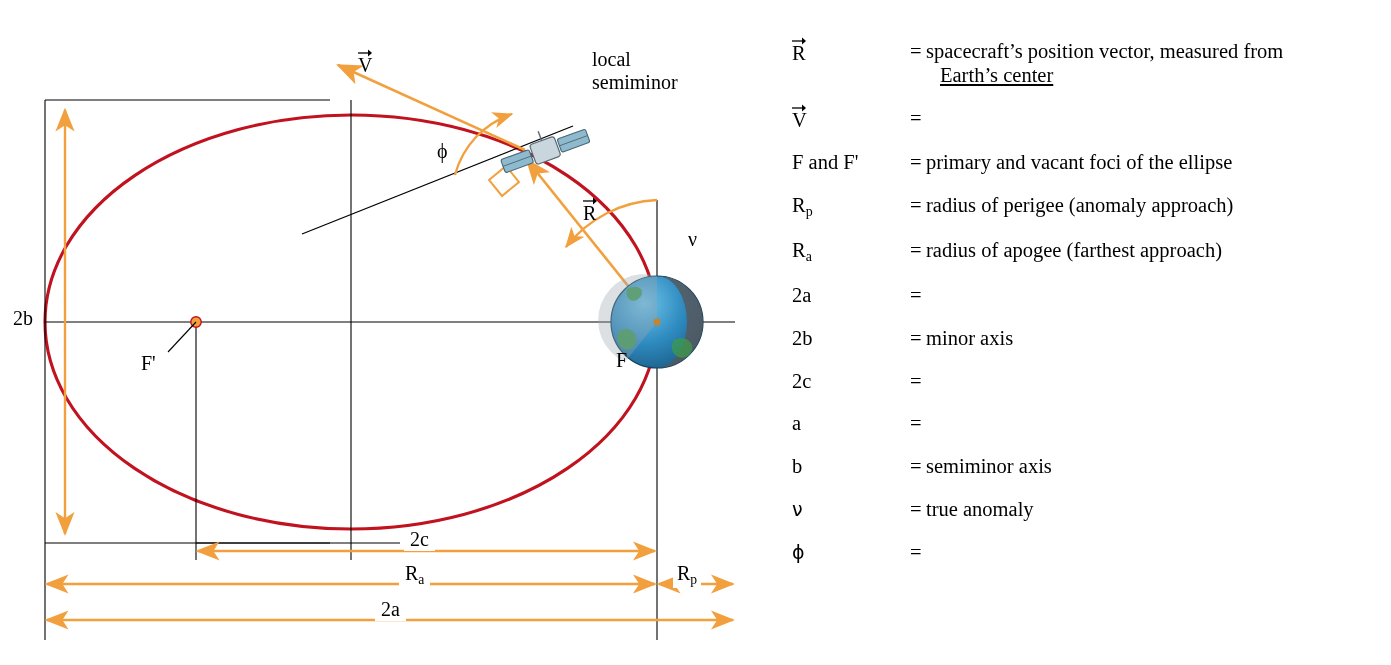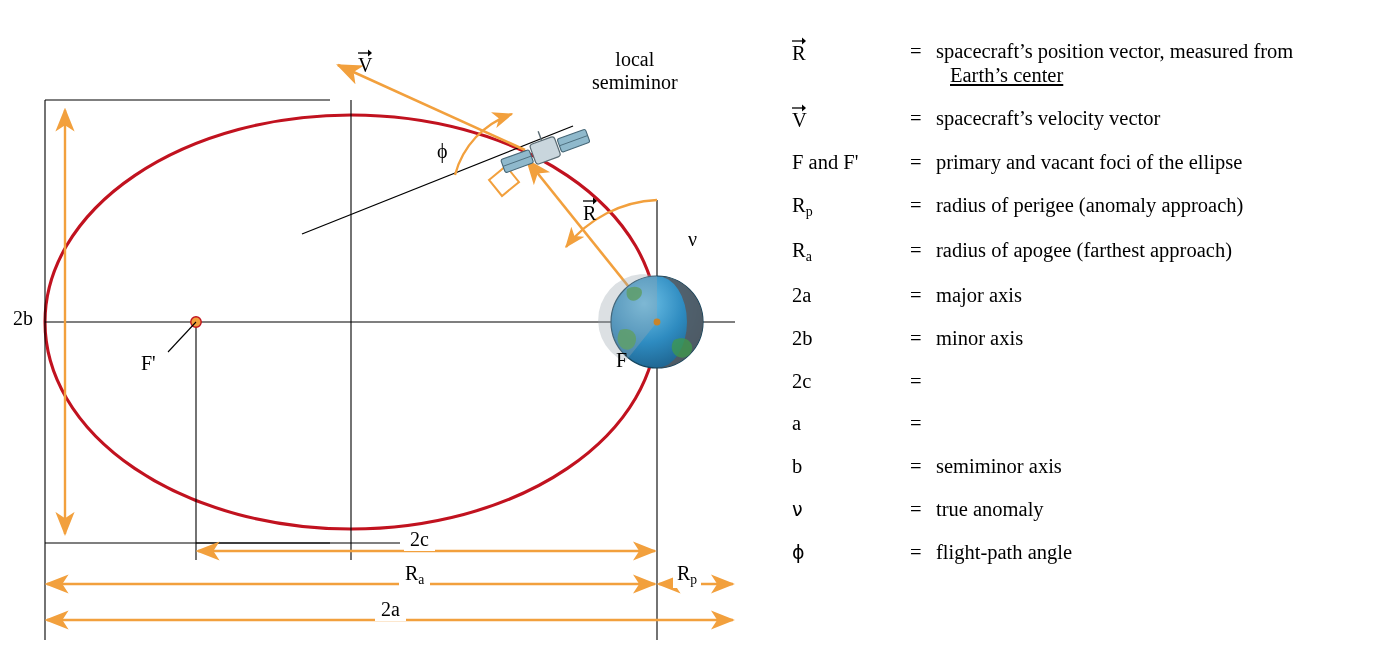--- a/index.html
+++ b/index.html
@@ -52,21 +52,20 @@
     width: 118px;
     font-family: Liberation Serif, serif;
   }
   .legend-eq {
     flex: 0 0 auto;
     width: 16px;
     text-align: left;
   }
   .legend-def {
     flex: 1 1 auto;
-    margin-left: 10px;
   }
   .legend-def .indent {
     display: block;
     padding-left: 14px;
     text-decoration: underline;
   }
   .vecsym {
     position: relative;
     display: inline-block;
     padding-top: 2px;
@@ -216,21 +215,21 @@
     <div class="dlabel" style="left:358px; top:52px;">
       <span class="vecsym">
         <svg class="arrowbar" viewBox="0 0 15 9">
           <line x1="0" y1="5" x2="13" y2="5" stroke="#000" stroke-width="1.3"></line>
           <path d="M10,1.6 L14,5 L10,8.4 Z" fill="#000"></path>
         </svg>
         <span>V</span>
       </span>
     </div>
 
-    <div class="dlabel" style="left:592px; top:48px; text-align:center;">
+    <div class="dlabel" style="left:592px; top:48px; ">
       <div>local</div>
       <div>semiminor</div>
     </div>
 
     <div class="dlabel glyph-phi" style="left:437px; top:140px;">ϕ</div>
 
     <div class="dlabel" style="left:583px; top:200px;">
       <span class="vecsym">
         <svg class="arrowbar" viewBox="0 0 15 9">
           <line x1="0" y1="5" x2="13" y2="5" stroke="#000" stroke-width="1.3"></line>
@@ -284,21 +283,20 @@
       <span class="legend-sym">
         <span class="vecsym">
           <svg class="arrowbar" viewBox="0 0 15 9">
             <line x1="0" y1="5" x2="13" y2="5" stroke="#000" stroke-width="1.3"></line>
             <path d="M10,1.6 L14,5 L10,8.4 Z" fill="#000"></path>
           </svg>
           <span>V</span>
         </span>
       </span>
       <span class="legend-eq">=</span>
-      <span class="legend-def">spacecraft’s velocity vector</span>
     </div>
 
     <div class="legend-row">
       <span class="legend-sym wide">F and F'</span>
       <span class="legend-eq">=</span>
       <span class="legend-def">primary and vacant foci of the ellipse</span>
     </div>
 
     <div class="legend-row">
       <span class="legend-sym">
@@ -312,21 +310,20 @@
       <span class="legend-sym">
         <span>R</span><sub>a</sub>
       </span>
       <span class="legend-eq">=</span>
       <span class="legend-def">radius of apogee (farthest approach)</span>
     </div>
 
     <div class="legend-row">
       <span class="legend-sym">2a</span>
       <span class="legend-eq">=</span>
-      <span class="legend-def">major axis</span>
     </div>
 
     <div class="legend-row">
       <span class="legend-sym">2b</span>
       <span class="legend-eq">=</span>
       <span class="legend-def">minor axis</span>
     </div>
 
     <div class="legend-row">
       <span class="legend-sym">2c</span>
@@ -346,17 +343,16 @@
 
     <div class="legend-row">
       <span class="legend-sym glyph-nu">ν</span>
       <span class="legend-eq">=</span>
       <span class="legend-def">true anomaly</span>
     </div>
 
     <div class="legend-row">
       <span class="legend-sym glyph-phi">ϕ</span>
       <span class="legend-eq">=</span>
-      <span class="legend-def">flight-path angle</span>
     </div>
 
   </div>
 </div>
 
 </body></html>

